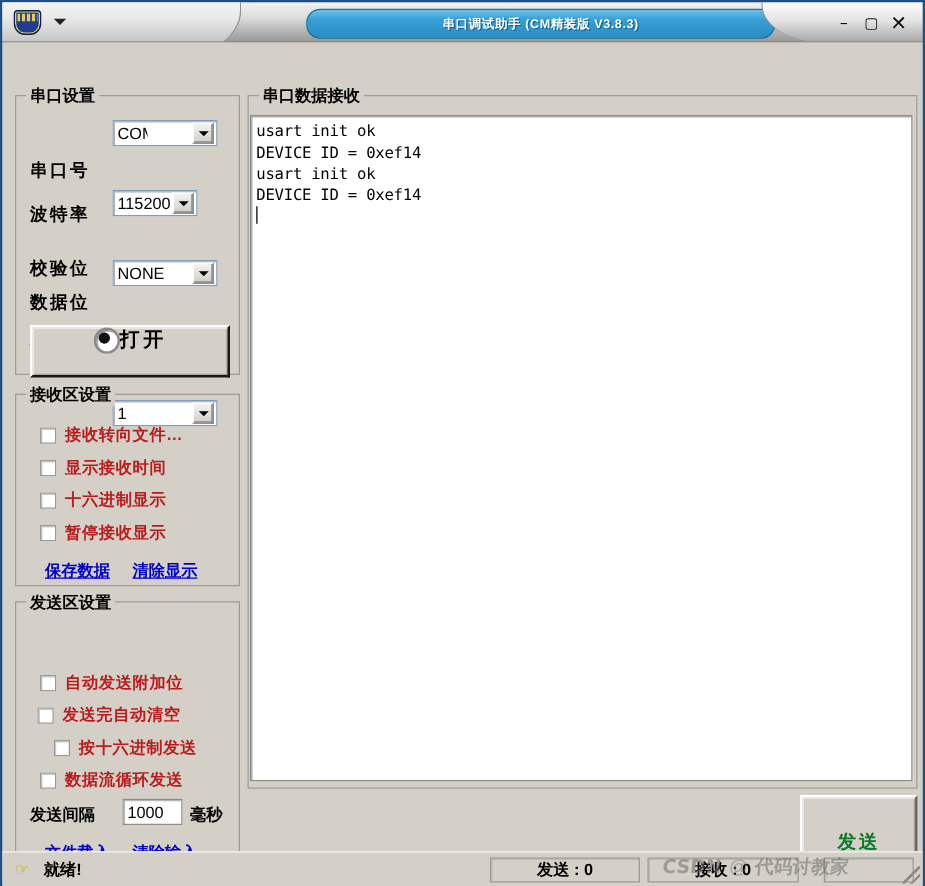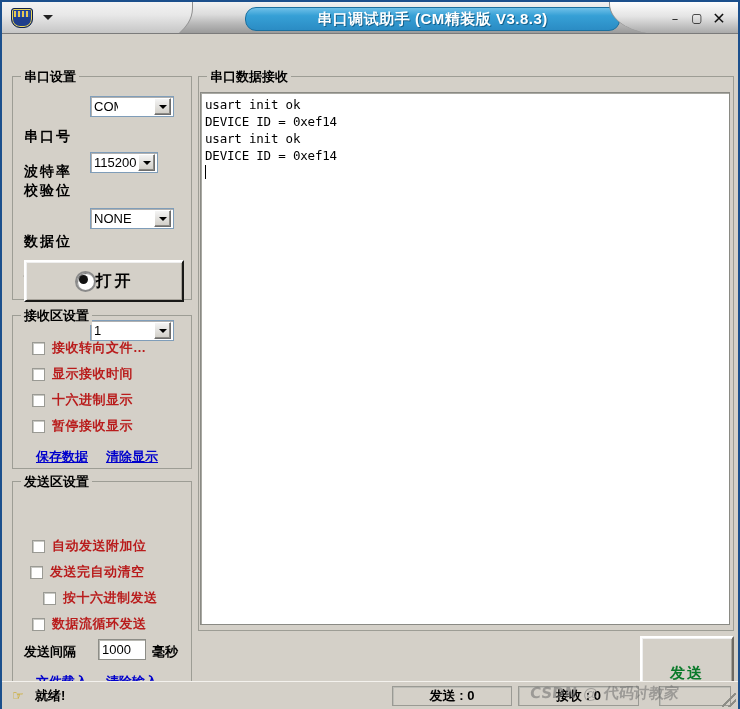--- a/index.html
+++ b/index.html
@@ -50,21 +50,21 @@
   }
   .title-pill{
     position:absolute;left:243px;right:118px;top:5px;height:22px;
     background:linear-gradient(180deg,#6fc0e8 0%,#36a0d6 35%,#2b8cc4 100%);
     border-radius:11px;
     border:1px solid #1b6f9e;
     display:flex;align-items:center;justify-content:center;
     z-index:2;
   }
   .title-text{
-    color:#fff;font-size:15px;font-weight:bold;letter-spacing:.5px;
+    color:#fff;font-size:10px;font-weight:bold;letter-spacing:.5px;
     text-shadow:1px 1px 0 #14608c;white-space:nowrap;
   }
   .tb-right{
     position:absolute;right:0;top:0;height:32px;width:120px;z-index:3;
     display:flex;align-items:center;justify-content:flex-end;padding-right:8px;
     background:linear-gradient(180deg,#fdfdfd 0%,#e4e4e4 45%,#a6a6a6 100%);
     border-bottom-left-radius:50px 30px;border-left:1px solid #8d8d8d;
   }
   .wb{width:22px;height:20px;display:flex;align-items:center;justify-content:center;
       font-size:15px;color:#111;font-family:"DejaVu Sans",sans-serif;cursor:default;}
@@ -107,21 +107,21 @@
   .drop i{
     display:block;width:0;height:0;border-left:4px solid transparent;
     border-right:4px solid transparent;border-top:4px solid #000;
   }
   .openbtn{
     position:absolute;left:22px;top:226px;width:156px;height:38px;
     background:#d4d0c8;
     border:2px outset #f0eee9;
     border-top-color:#fff;border-left-color:#fff;
     border-right-color:#6e6a63;border-bottom-color:#6e6a63;
-    display:flex;align-items:center;justify-content:center;gap:0;
+    display:flex;justify-content:center;gap:0;
     box-shadow:inset 1px 1px 0 #efefef, inset -1px -1px 0 #a6a29a;
   }
   .radio-dot{
     width:17px;height:17px;border-radius:50%;
     background:#fff;border:2px solid #8a8a8a;
     box-shadow:inset 1px 1px 1px #777;
     position:relative;
   }
   .radio-dot:after{
     content:"";position:absolute;left:2px;top:2px;width:9px;height:9px;border-radius:50%;
@@ -262,21 +262,21 @@
     <div class="row" style="left:22px;top:97px;">
       <span class="lbl">波特率</span>
     </div>
     <div class="combo" style="left:88px;top:97px;width:68px;">
       <span class="val">115200</span>
       <span class="drop">
           <i></i>
         </span>
     </div>
 
-    <div class="row" style="left:22px;top:116px;">
+    <div class="row" style="left:22px;top:140px;">
       <span class="lbl">校验位</span>
     </div>
     <div class="combo" style="left:88px;top:132px;width:84px;">
       <span class="val">NONE</span>
       <span class="drop">
           <i></i>
         </span>
     </div>
 
     <div class="row" style="left:22px;top:167px;">

